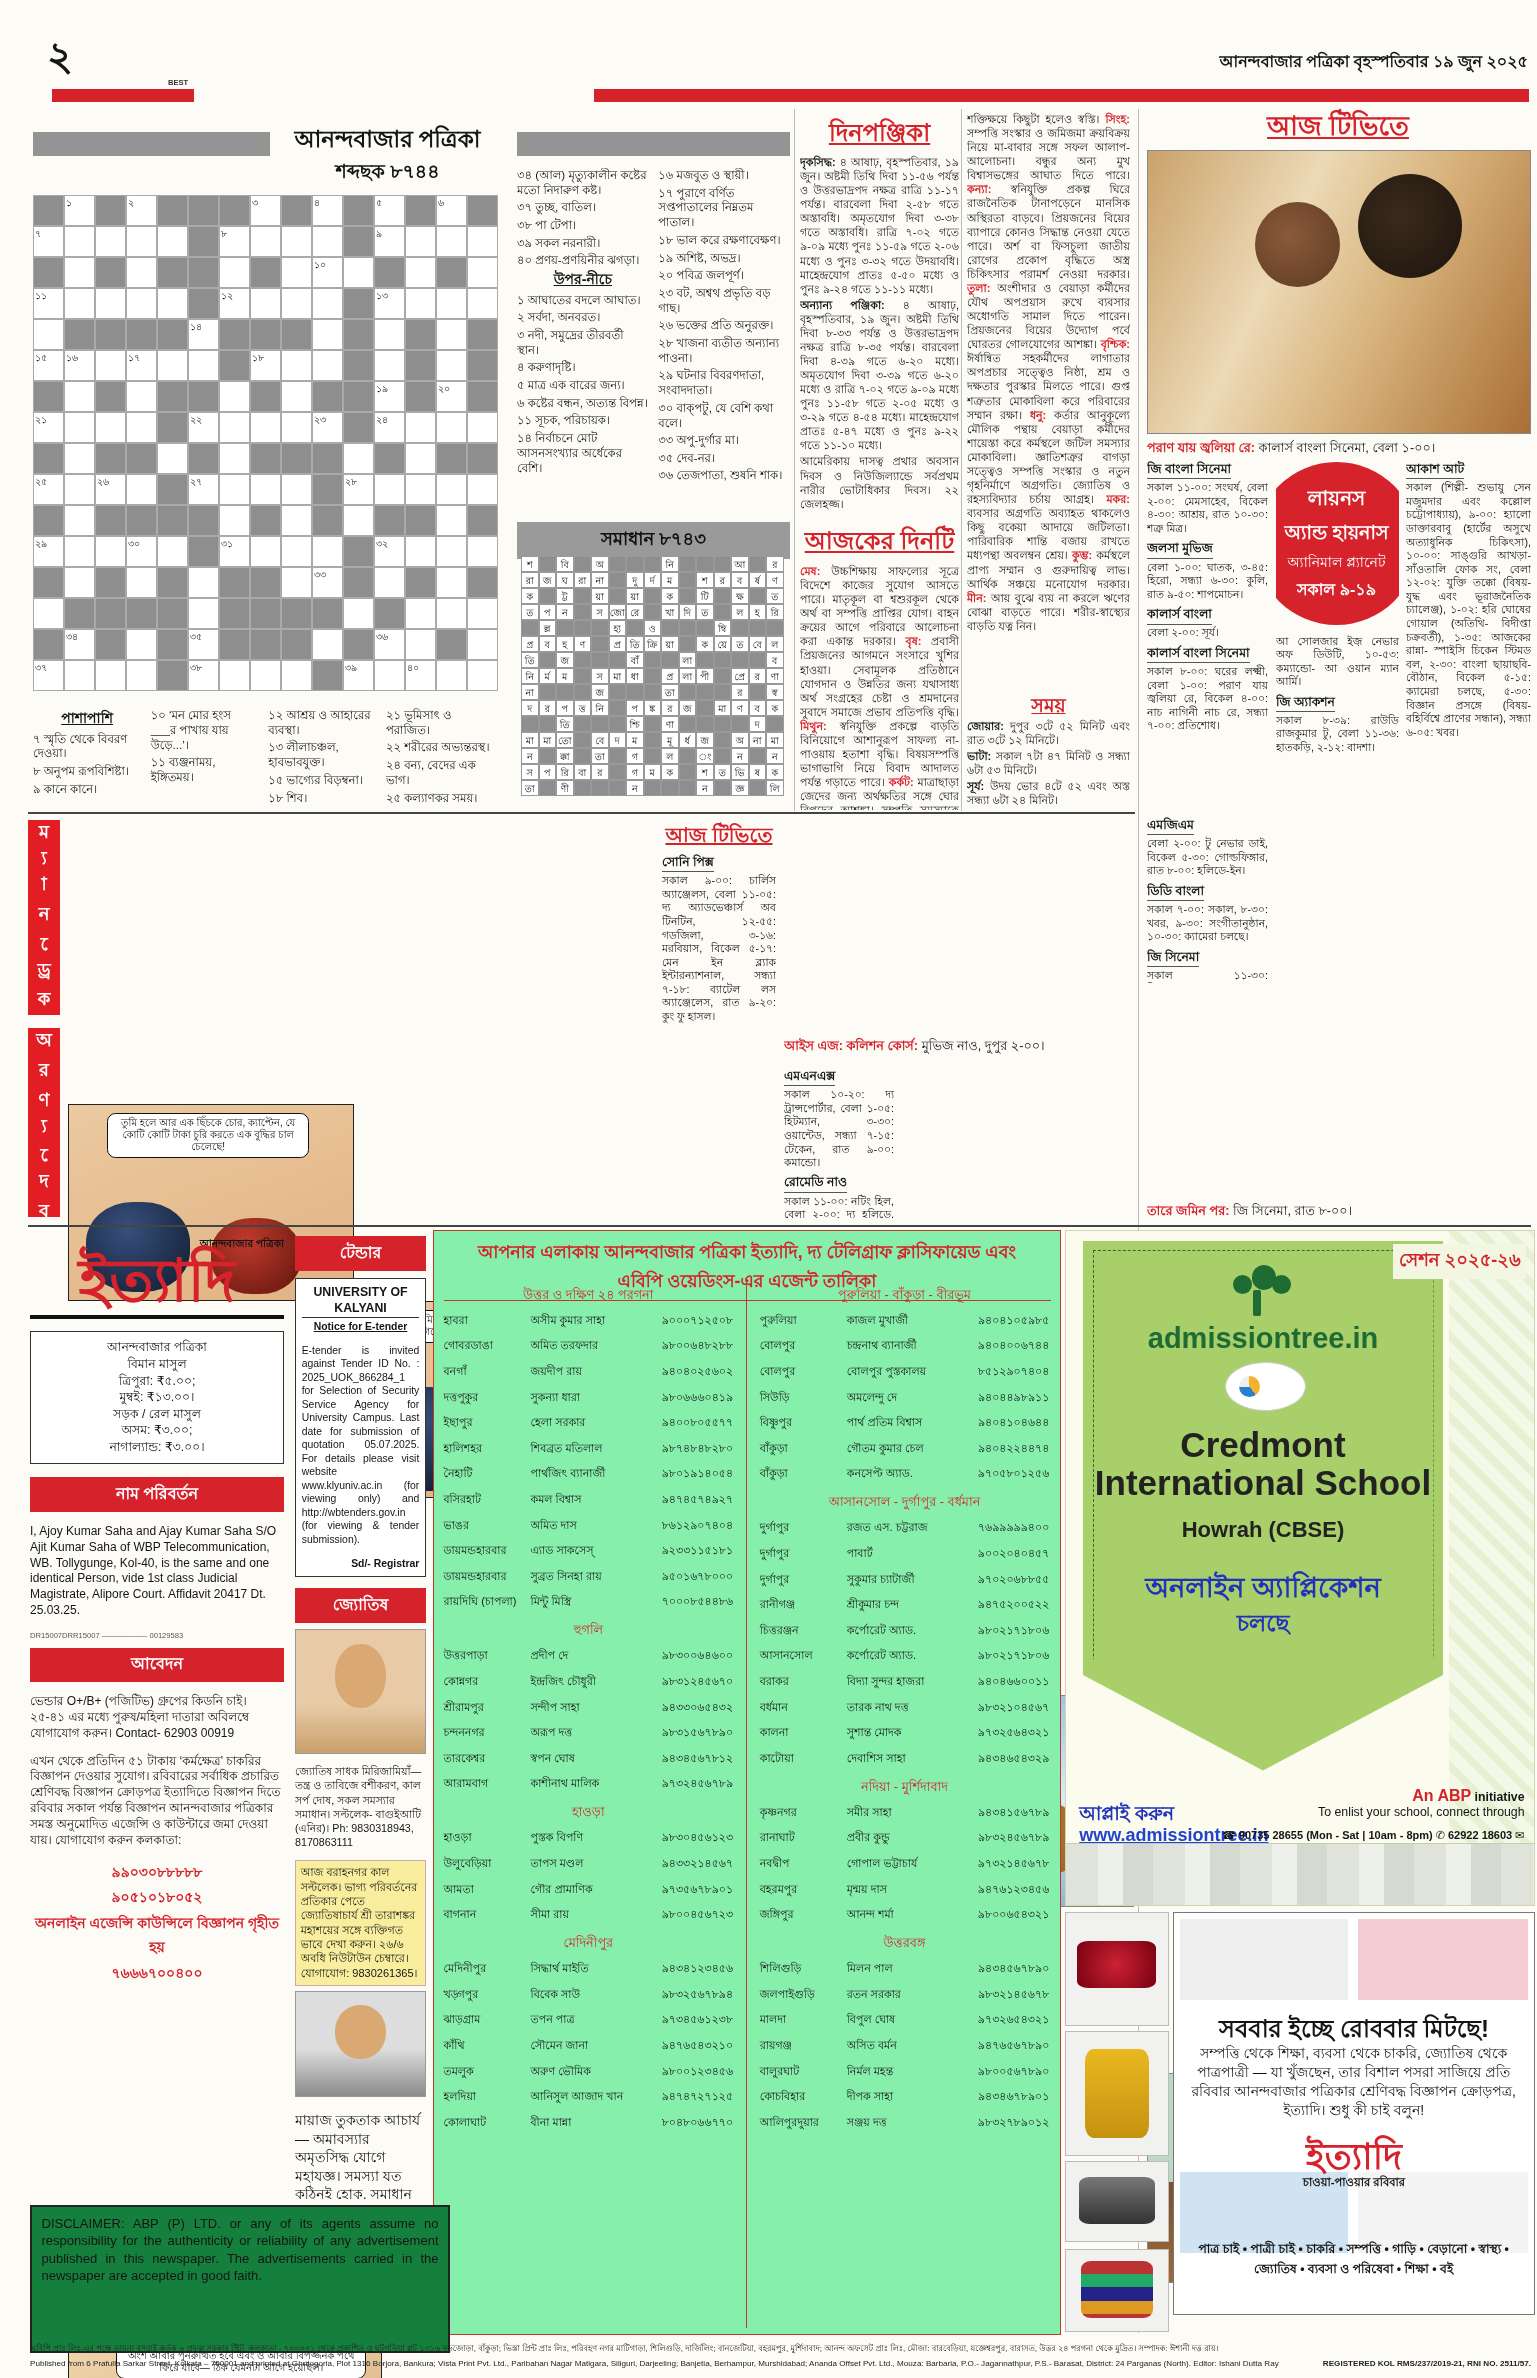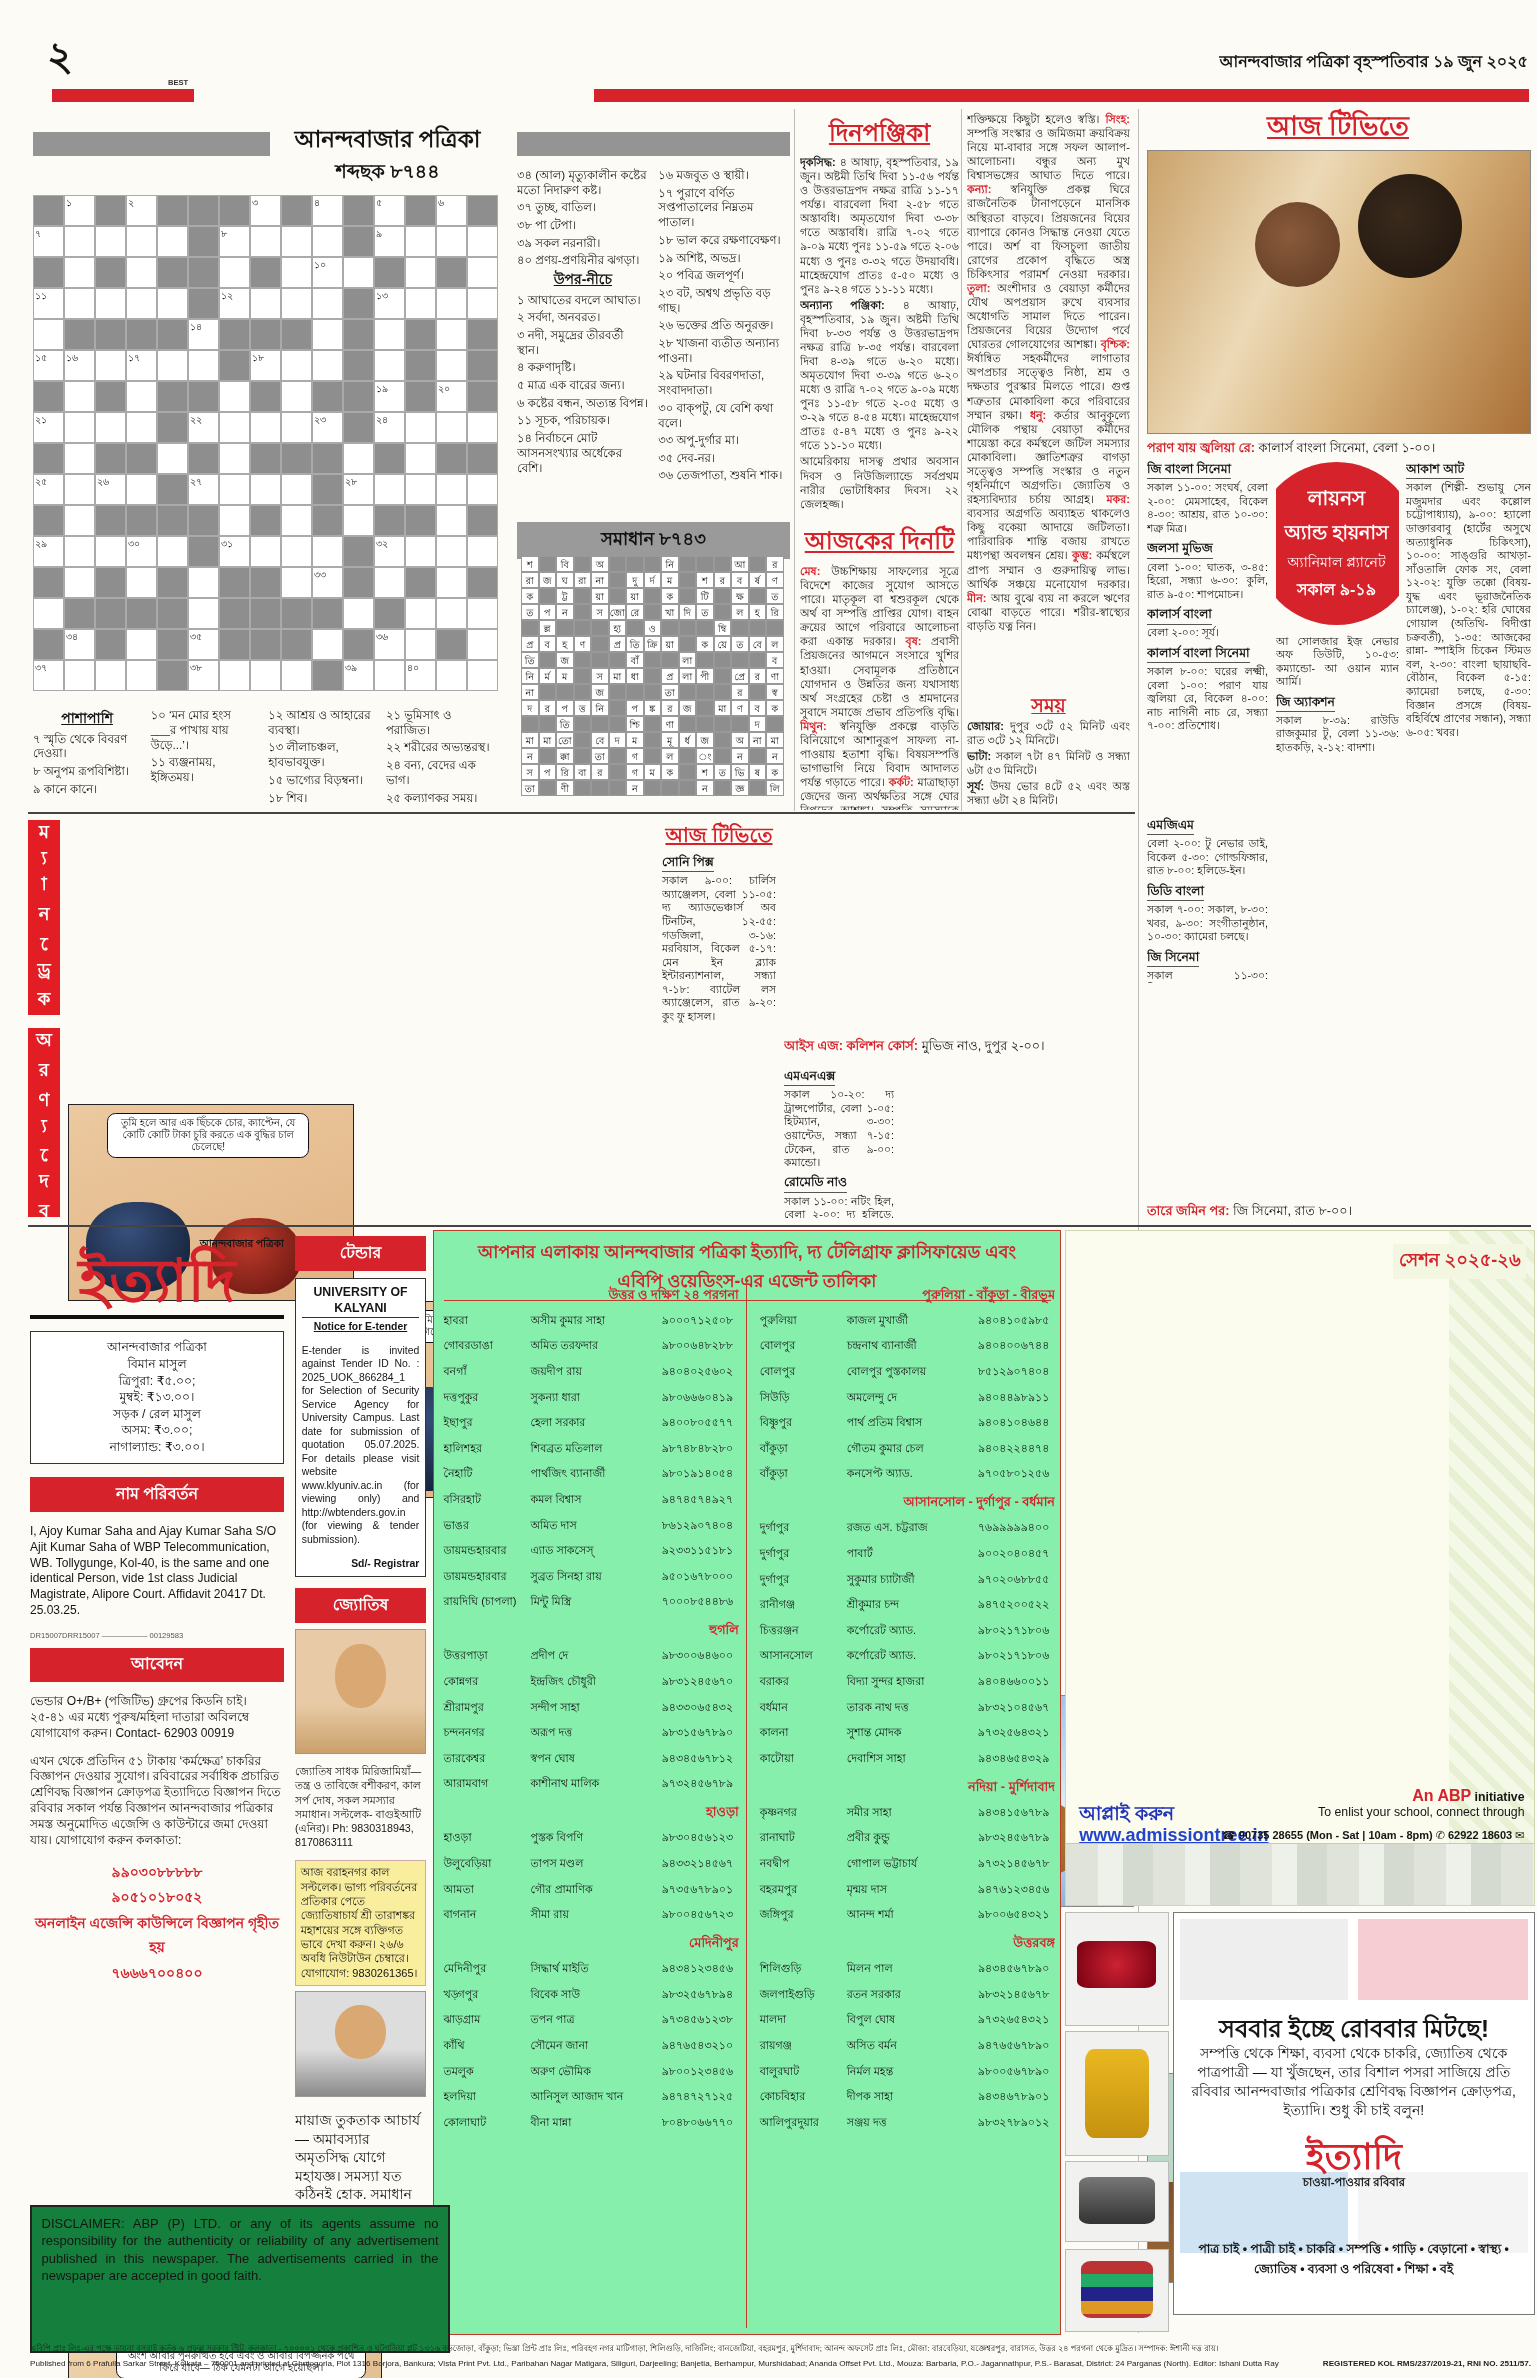--- a/index.html
+++ b/index.html
@@ -80,21 +80,21 @@
   .smalltext{font-size:12px;line-height:1.32}
   .tinyref{font-size:7.6px;color:#555}
   .numline{color:#d6222b;font-weight:bold;font-size:14px;margin:1.9px 0}
   .tenderbox{border:1.9px solid #333;background:#fff;padding:5.7px;font-size:10.4px;line-height:1.3}
   .tenderbox .org{font-weight:bold;text-align:center;font-size:12.3px;border-bottom:0.9px solid #333;margin-bottom:1.9px}
   .yellowad{background:#f8ee9e;border:0.9px solid #caa;padding:4.7px;font-size:11px;line-height:1.3}
   
   #agents{left:433px;top:1230px;width:626px;height:1103px;background:#86efac;border:1.9px solid #c03a2b}
   #agents .ttl{color:#d6222b;font-weight:bold;font-size:17.5px;text-align:center;padding:7.6px 13.2px 3.8px;border-bottom:1.9px solid #c03a2b;margin:0 9.5px}
   .acol{position:absolute;top:49px;bottom:5.7px;width:301px;overflow:hidden}
-  .asec{color:#d6222b;font-weight:bold;font-size:12.8px;text-align:right;margin:4.7px 0 2.8px}
+  .asec{color:#d6222b;font-weight:normal;font-size:12.8px;text-align:center;margin:4.7px 0 2.8px}
   .arow{display:flex;font-size:11px;padding:3.3px 5.7px;gap:0}
   .ap{width:87px;flex:none}
   .an{flex:1}
   .af{width:83px;flex:none;text-align:right}
   
   #adm{left:1065px;top:1230px;width:468px;height:674px;background:#fbfbee;border:0.9px solid #cfd6b0}
   .doodle{position:absolute;right:0;top:0;width:85px;height:100%;background:repeating-linear-gradient(45deg,#e7f0d2 0 7.6px,#f4f8e6 7.6px 19px)}
   .banner{position:absolute;left:17px;top:9.5px;width:360px;height:530px;background:#a8cf69;clip-path:polygon(0 0,100% 0,100% 82%,50% 100%,0 82%)}
   .banner .dash{position:absolute;left:9.5px;right:9.5px;top:9.5px;bottom:9.5px;border:1.9px dashed #2e6b2f;clip-path:polygon(0 0,100% 0,100% 80%,50% 98%,0 80%)}
   .sess{position:absolute;right:7.6px;top:13.2px;color:#d6222b;font-weight:bold;font-size:18px;text-align:center;background:#f3f7e2;padding:1.9px 5.7px}
@@ -1252,20 +1252,37 @@
             <span class="ap">আলিপুরদুয়ার</span>
             <span class="an">সঞ্জয় দত্ত</span>
             <span class="af">৯৮৩২৭৮৯০১২</span>
           </div>
         </div>
     </div>
   </div>
 
   <div class="abs" id="adm">
     <div class="doodle"></div>
+    <div class="banner">
+      <div class="dash"></div>
+      <div class="tree">
+        <i style="left:26.5px;top:0;width:24.6px;height:24.6px"></i>
+          <i style="left:7.6px;top:9.5px;width:19px;height:19px"></i>
+          <i style="left:47px;top:9.5px;width:19px;height:19px"></i>
+          <i style="left:28px;top:24.6px;width:7.6px;height:26.5px;border-radius:1.9px"></i>
+      </div>
+      <div class="brand">admissiontree.in</div>
+      <div class="shlogo">
+          <i></i>
+        </div>
+      <div class="school"><span>Credmont</span><br><span>International School</span></div>
+      <div class="howrah">Howrah (CBSE)</div>
+      <div class="online">অনলাইন অ্যাপ্লিকেশন</div>
+      <div class="online2">চলছে</div>
+    </div>
     <div class="sess">সেশন ২০২৫-২৬</div>
     <div class="applky">আপ্লাই করুন</div>
     <div class="applurl">www.admissiontree.in</div>
     <div class="abpinit"><span class="abp">An ABP</span> initiative<br><span style="font-weight:normal">To enlist your school, connect through</span></div>
     <div class="contactline">☎ 90735 28655 (Mon - Sat | 10am - 8pm)  ✆ 62922 18603  ✉ admissiontree@abp.in</div>
     <div class="cityscape"></div>
   </div>
 
   <div class="tile" style="left:1065px;top:1912px;width:102px;height:112px">
       <i style="left:11.4px;top:28px;width:79px;height:47px;background:radial-gradient(circle,#c23,#701)"></i>

